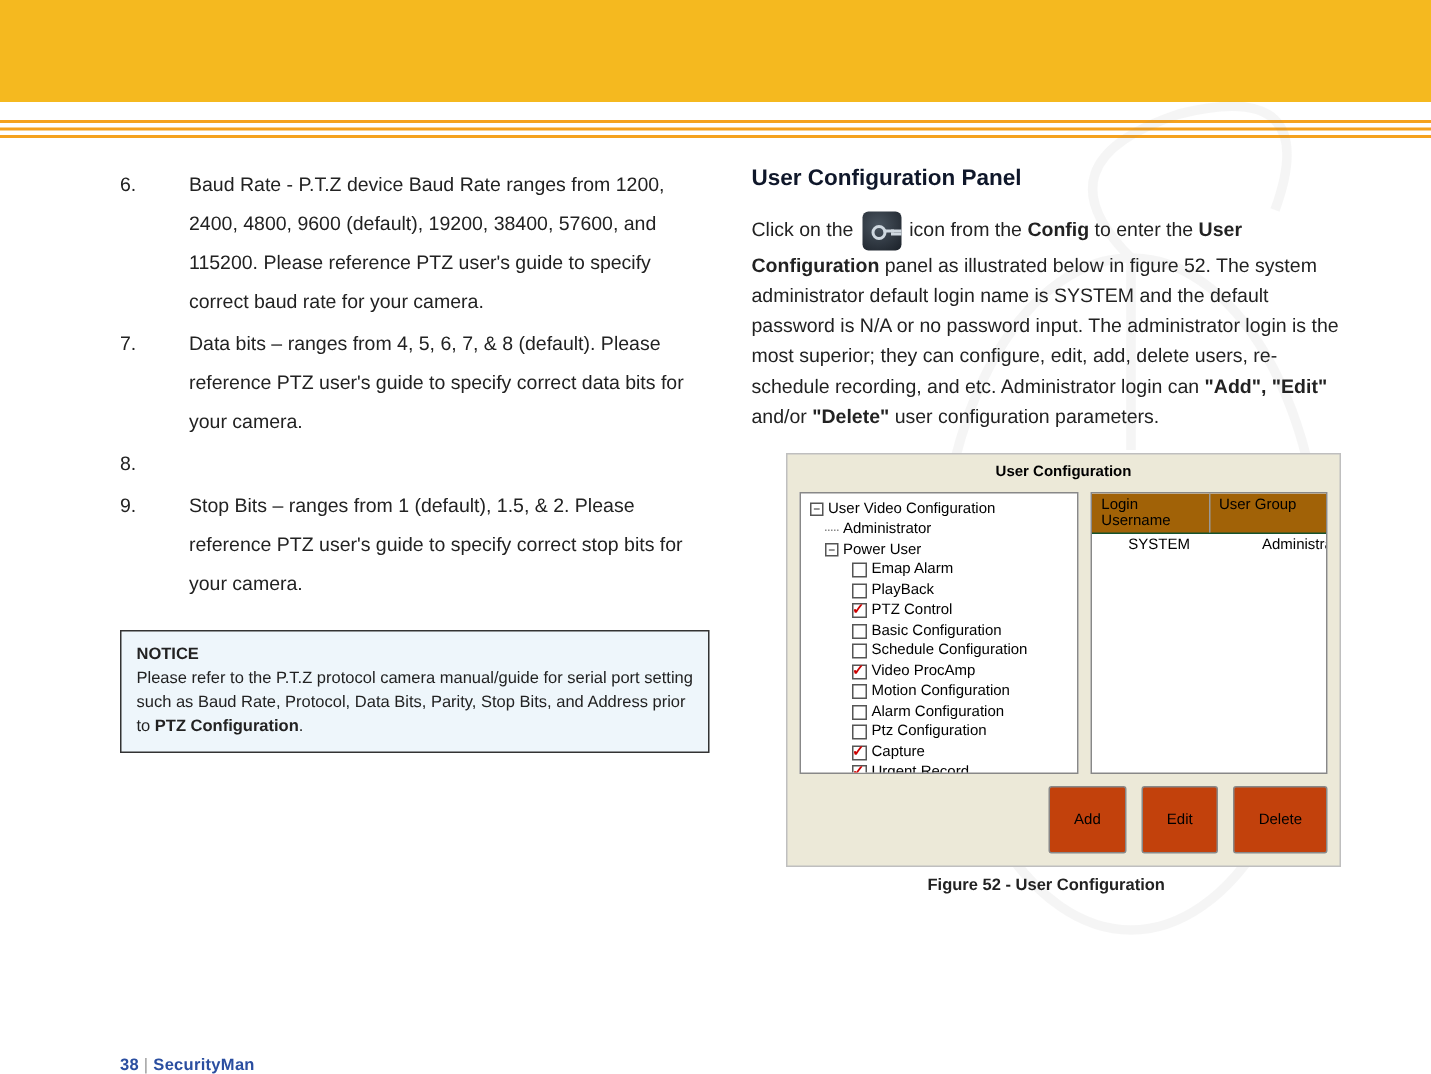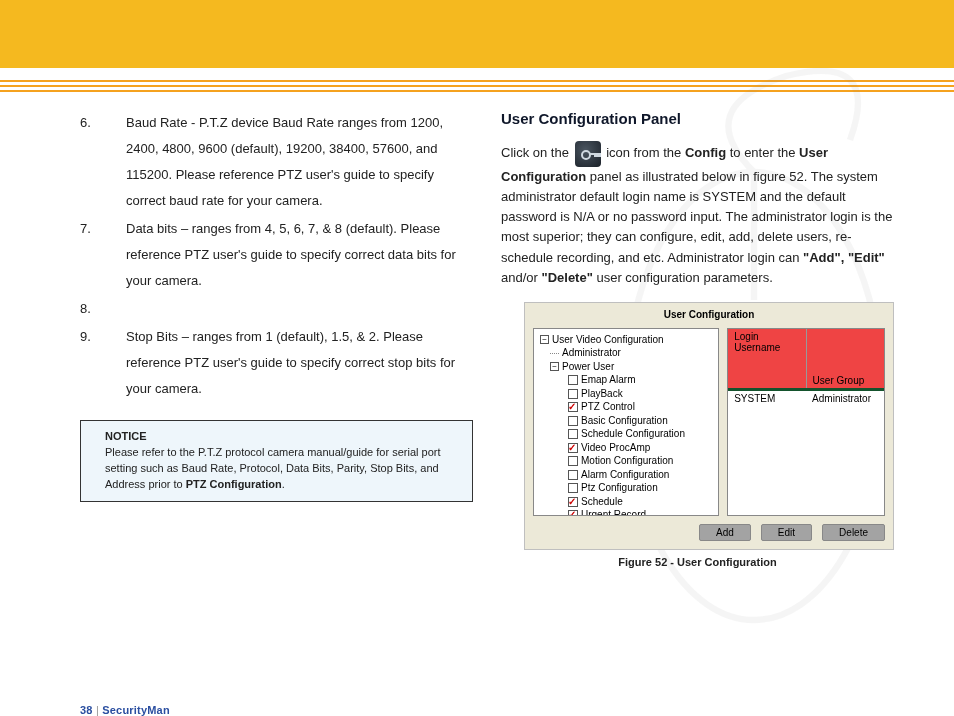--- a/index.html
+++ b/index.html
@@ -54,21 +54,21 @@
     gap: 28px;
   }
   .col { flex: 1; font-size: 13px; color: #222; }
   .col-left { line-height: 2.0; }
   .list-item { display: flex; margin-bottom: 2px; }
   .list-num { width: 46px; flex-shrink: 0; }
   .list-body { flex: 1; }
   .notice-box {
     border: 1px solid #333;
     background: #eef6fb;
-    padding: 8px 24px;
+    padding: 8px 10px;
     margin-top: 18px;
     font-size: 11px;
     line-height: 1.45;
   }
   .notice-box .title { font-weight: bold; }
   .section-title {
     color: #0f172a;
     font-weight: bold;
     font-size: 15px;
     margin-bottom: 14px;
@@ -153,43 +153,43 @@
   .cb.checked::after {
     content: "✓";
     position: absolute;
     left: -1px; top: -3px;
     font-size: 10px;
     color: #c00;
     font-weight: bold;
   }
   .sc-table-head {
     display: flex;
-    background: #ef4444;
-    border-bottom: 3px solid #14532d;
+    background: #a16207;
+    border-bottom: 1px solid #14532d;
   }
   .sc-table-head div {
     padding: 2px 6px;
     border-right: 1px solid #999;
     font-size: 10px;
     flex: 1;
   }
-  .sc-table-head div:last-child { border-right: none; margin-top: 44px; }
+  .sc-table-head div:last-child { border-right: none; }
   .sc-table-row { display: flex; }
-  .sc-table-row div { padding: 2px 6px; flex: 1; font-size: 10px; }
+  .sc-table-row div { padding: 2px 24px; flex: 1; font-size: 10px; }
   .sc-buttons {
     display: flex;
     justify-content: flex-end;
     gap: 10px;
     margin-top: 8px;
   }
   .sc-buttons button {
     font-family: Tahoma, Arial, sans-serif;
     font-size: 10px;
-    padding: 2px 16px;
-    background: #a3a3a3;
+    padding: 16px 16px;
+    background: #c2410c;
     border: 1px solid #888;
     border-radius: 2px;
   }
   .fig-caption {
     text-align: center;
     font-size: 11px;
     font-weight: bold;
     margin-top: 6px;
   }
   .footer {
@@ -299,21 +299,21 @@
           <div class="tree-row tree-indent2">
               <span class="cb"></span>
               <span>Alarm Configuration</span>
             </div>
           <div class="tree-row tree-indent2">
               <span class="cb"></span>
               <span>Ptz Configuration</span>
             </div>
           <div class="tree-row tree-indent2">
               <span class="cb checked"></span>
-              <span>Schedule</span>
+              <span>Capture</span>
             </div>
           <div class="tree-row tree-indent2">
               <span class="cb checked"></span>
               <span>Urgent Record</span>
             </div>
 
         </div>
         <div class="sc-box sc-right">
           <div class="sc-table-head">
             <div>Login Username</div>

